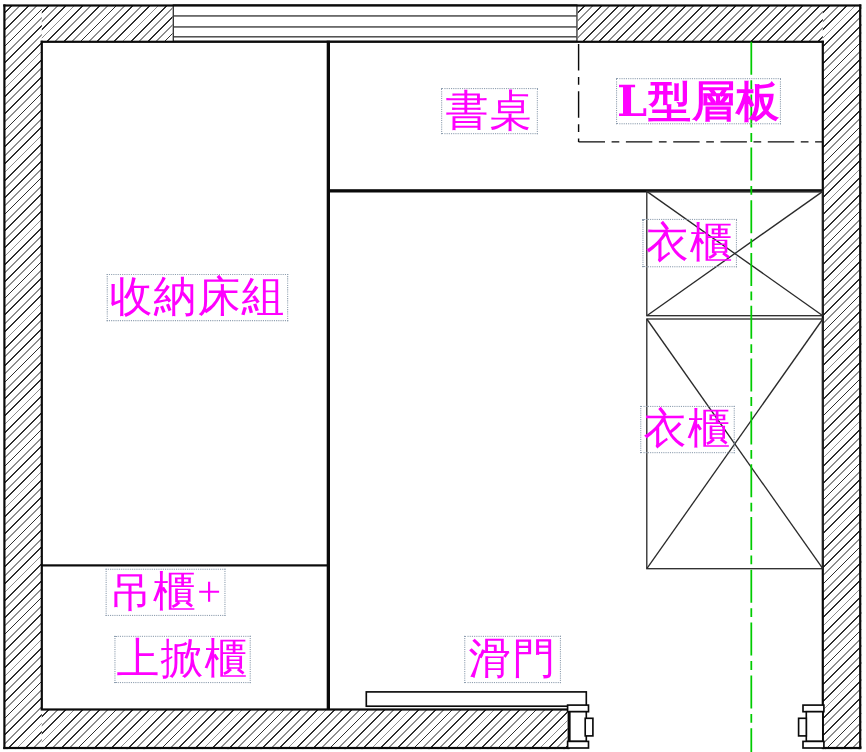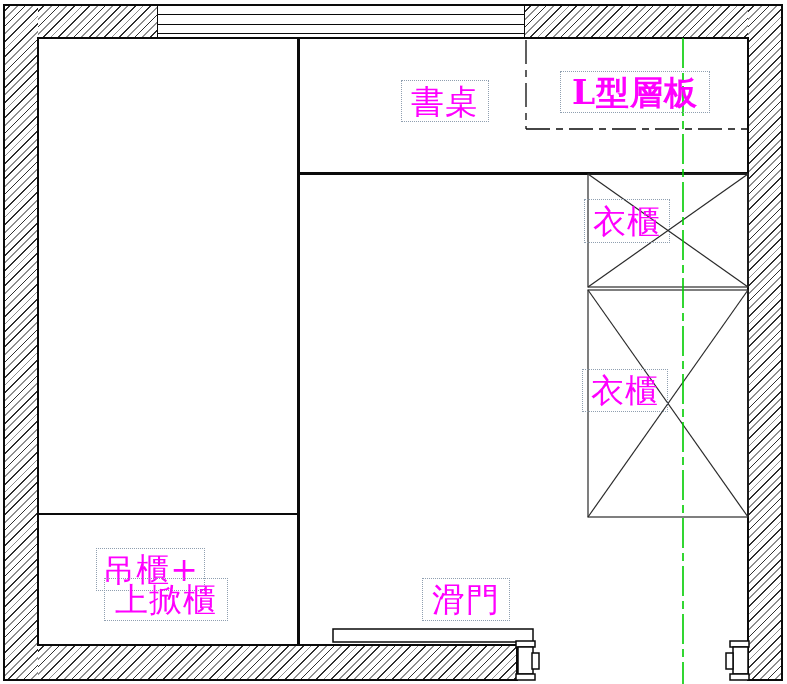--- a/index.html
+++ b/index.html
@@ -14,21 +14,21 @@
         rgba(0,0,0,0) 0 4.2px, #303030 4.2px 5.4px,
         rgba(0,0,0,0) 5.4px 9.6px, #8f8f8f 9.6px 10.8px);
   }
   .ln{position:absolute;background:#0a0a0a;}
   .winband{position:absolute;left:157px;top:4px;width:368px;height:34px;background:#fff;border:1px solid #0a0a0a;box-sizing:border-box;}
   .winband .wline{position:absolute;left:0;width:100%;height:1px;background:#0a0a0a;}
   svg.overlay{position:absolute;left:0;top:0;width:787px;height:684px;}
   .lbl{
     position:absolute;display:flex;align-items:center;justify-content:center;
     box-sizing:border-box;border:1px dotted #8f9fb0;
-    color:var(--magenta,#FF00FF);font-size:33px;line-height:1;white-space:nowrap;
+    color:var(--magenta,#FF00FF);font-size:39px;line-height:1;white-space:nowrap;
     letter-spacing:1px;
   }
 </style>
 </head>
 <body>
 
 <div id="canvas">
 
   <div class="hatch" style="left:4px;top:5px;width:34px;height:676px;"></div>
   <div class="hatch" style="left:38px;top:5px;width:119px;height:33px;"></div>
@@ -89,21 +89,22 @@
     </g>
 
     <g fill="#ffffff" stroke="#0a0a0a" stroke-width="1.5">
       <rect x="730" y="641" width="19" height="6"></rect>
       <rect x="733" y="647" width="15" height="27"></rect>
       <rect x="726" y="653" width="7" height="16"></rect>
       <rect x="730" y="674" width="19" height="6"></rect>
     </g>
   </svg>
 
+  <div class="lbl" style="left:97px;top:249px;width:165px;height:43px;">收納床組</div>
   <div class="lbl" style="left:401px;top:80px;width:88px;height:42px;">書桌</div>
   <div class="lbl" style="left:560px;top:71px;width:150px;height:42px;font-weight:bold;">L型層板</div>
   <div class="lbl" style="left:584px;top:199px;width:86px;height:44px;">衣櫃</div>
   <div class="lbl" style="left:582px;top:369px;width:86px;height:43px;">衣櫃</div>
-  <div class="lbl" style="left:96px;top:548px;width:109px;height:43px;">吊櫃+</div>
+  <div class="lbl" style="left:96px;top:517px;width:109px;height:43px;font-family:Liberation Serif, serif;">吊櫃+</div>
   <div class="lbl" style="left:422px;top:578px;width:88px;height:43px;">滑門</div>
   <div class="lbl" style="left:104px;top:578px;width:124px;height:43px;">上掀櫃</div>
 
 </div>
 
 </body></html>

